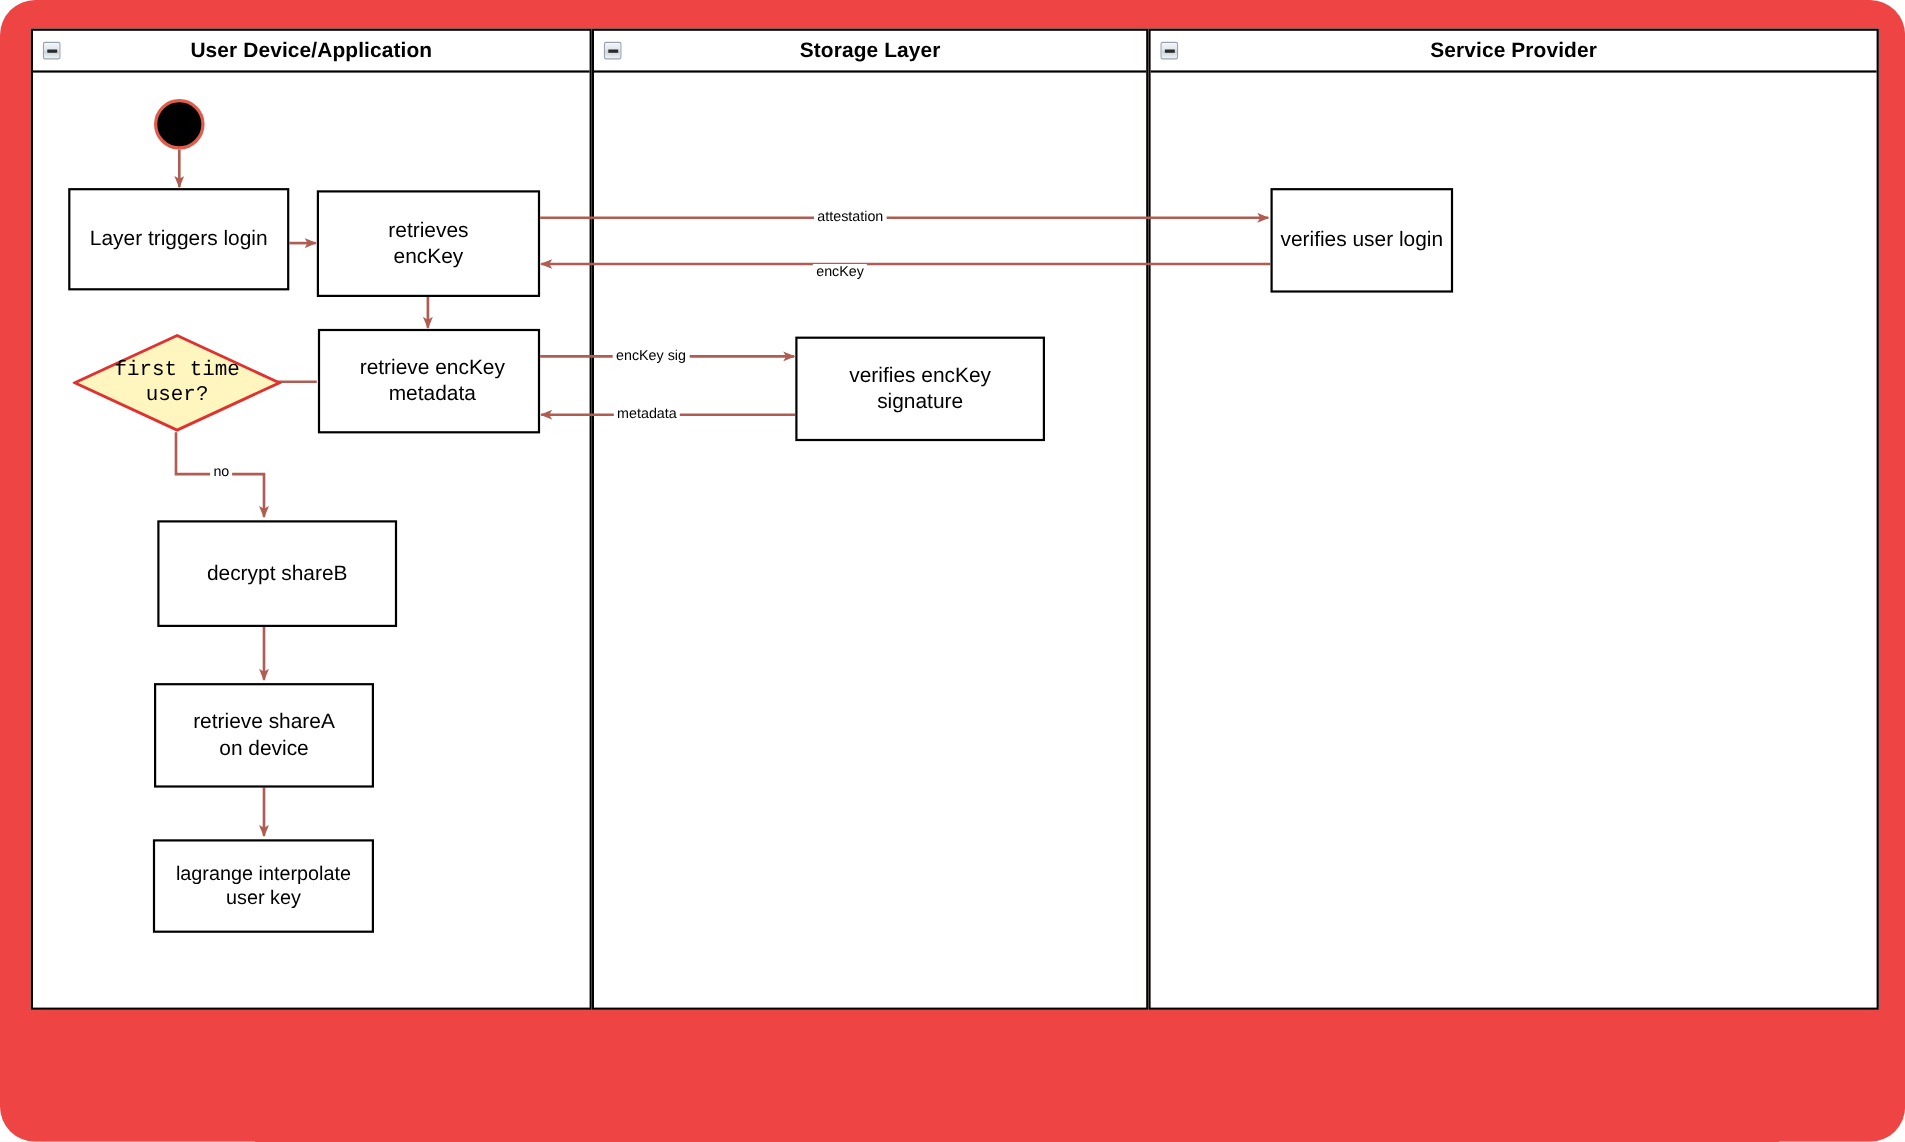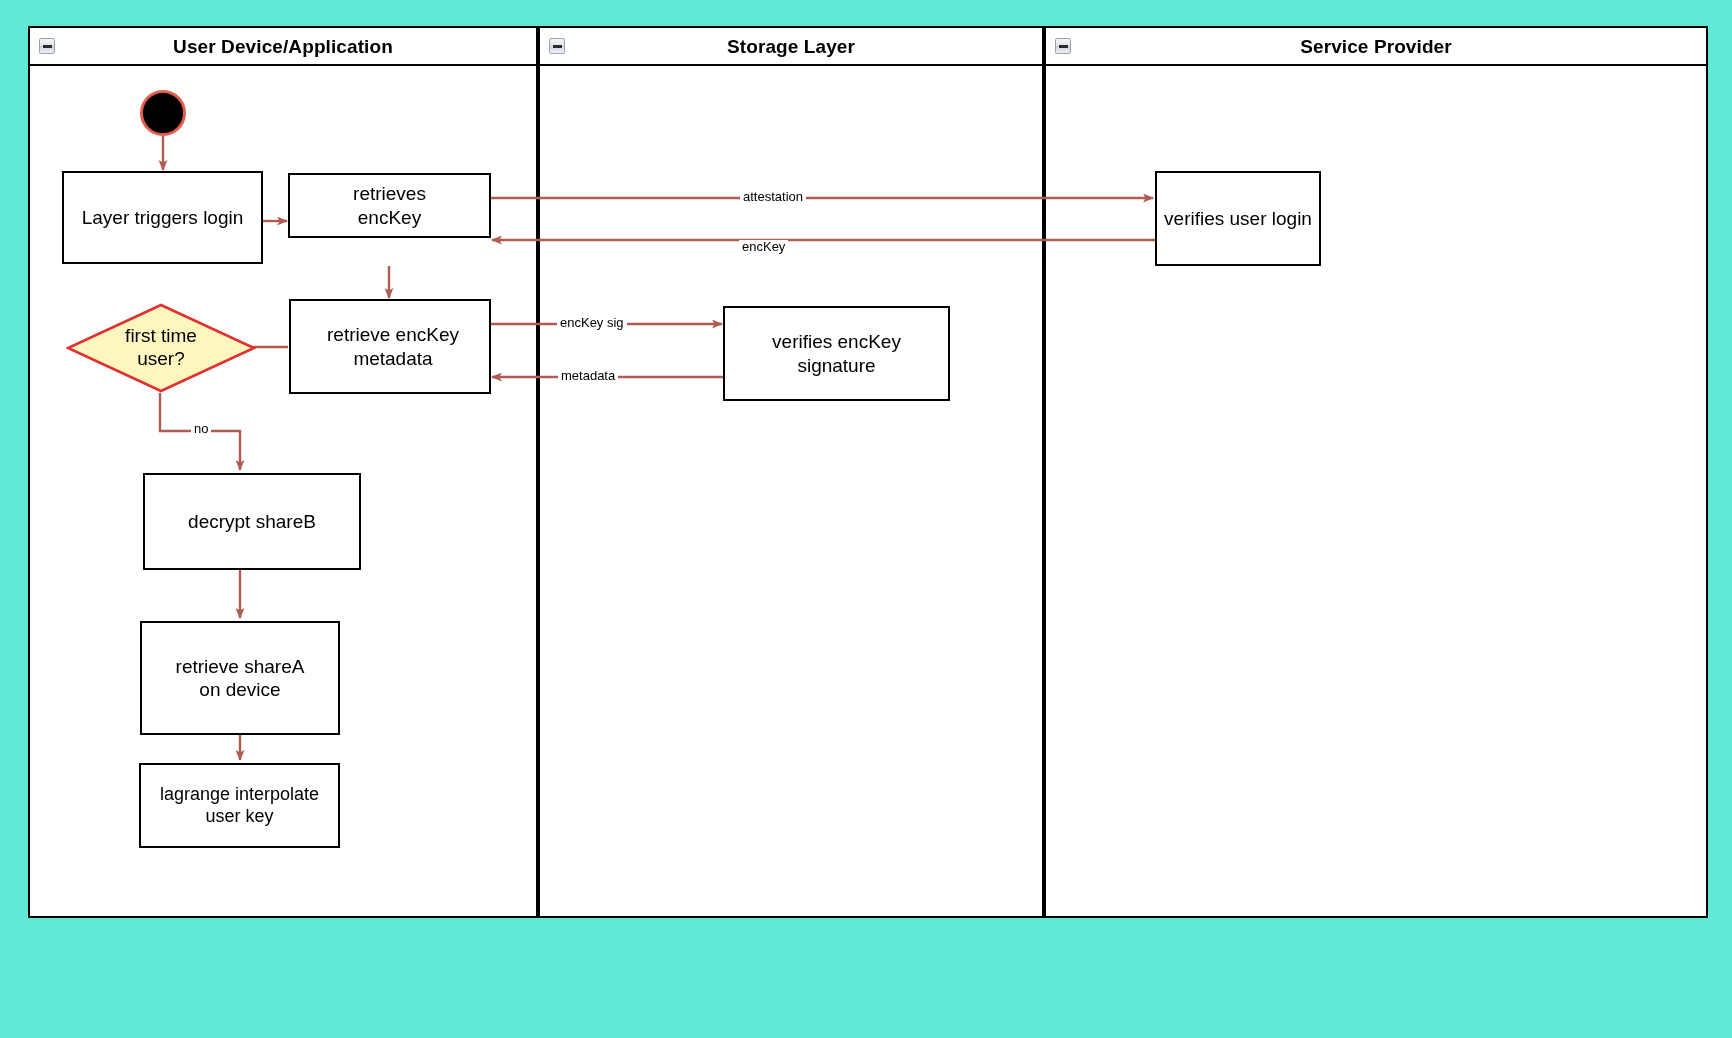--- a/index.html
+++ b/index.html
@@ -5,22 +5,23 @@
   html, body {
     margin: 0;
     padding: 0;
     background: #ffffff;
     font-family: "Liberation Sans", sans-serif;
   }
   #canvas {
     position: relative;
     width: 1732px;
     height: 1038px;
-    background: #5eead4;
+    background: #ef4444;
     overflow: hidden;
+    border-radius: 32px;
   }
   
   .lane {
     position: absolute;
     border: 2px solid #000000;
     background: #ffffff;
     box-sizing: border-box;
   }
   .lane-header {
     position: absolute;
@@ -189,37 +190,37 @@
   <div class="edge-label" style="left:740px; top:190px;">attestation</div>
   <div class="edge-label" style="left:739px; top:240px;">encKey</div>
   <div class="edge-label" style="left:557px; top:316px;">encKey sig</div>
   <div class="edge-label" style="left:558px; top:369px;">metadata</div>
   <div class="edge-label" style="left:155px; top:422px;margin-left:36px;">no</div>
 
   <div class="start-node" style="left:140px; top:90px; width:46px; height:46px;"></div>
 
   <div class="node" style="left:62px; top:171px; width:201px; height:93px;">Layer triggers login</div>
 
-  <div class="node" style="left:288px; top:173px; width:203px; height:65px;">retrieves
+  <div class="node" style="left:288px; top:173px; width:203px; height:97px;">retrieves
 encKey</div>
 
   <div class="node" style="left:289px; top:299px; width:202px; height:95px;padding-left:12px;">retrieve encKey
 metadata</div>
 
-  <div class="decision" style="left:66px; top:303px; width:190px; height:90px;">
+  <div class="decision" style="left:66px; top:303px; width:190px; height:90px;font-family:Liberation Mono, monospace;">
     <svg width="190" height="90">
       <polygon points="95,2 188,45 95,88 2,45" fill="#fff6bf" stroke="#e03030" stroke-width="2.6"></polygon>
     </svg>
     <span class="dtext">first time
 user?</span>
   </div>
 
   <div class="node" style="left:131px; top:473px; width:218px; height:97px;margin-left:12px;">decrypt shareB</div>
 
-  <div class="node" style="left:140px; top:621px; width:200px; height:114px;">retrieve shareA
+  <div class="node" style="left:140px; top:621px; width:200px; height:95px;">retrieve shareA
 on device</div>
 
   <div class="node" style="left:139px; top:763px; width:201px; height:85px; font-size:18px;">lagrange interpolate
 user key</div>
 
   <div class="node" style="left:1155px; top:171px; width:166px; height:95px;">verifies user login</div>
 
   <div class="node" style="left:723px; top:306px; width:227px; height:95px;">verifies encKey
 signature</div>
 

